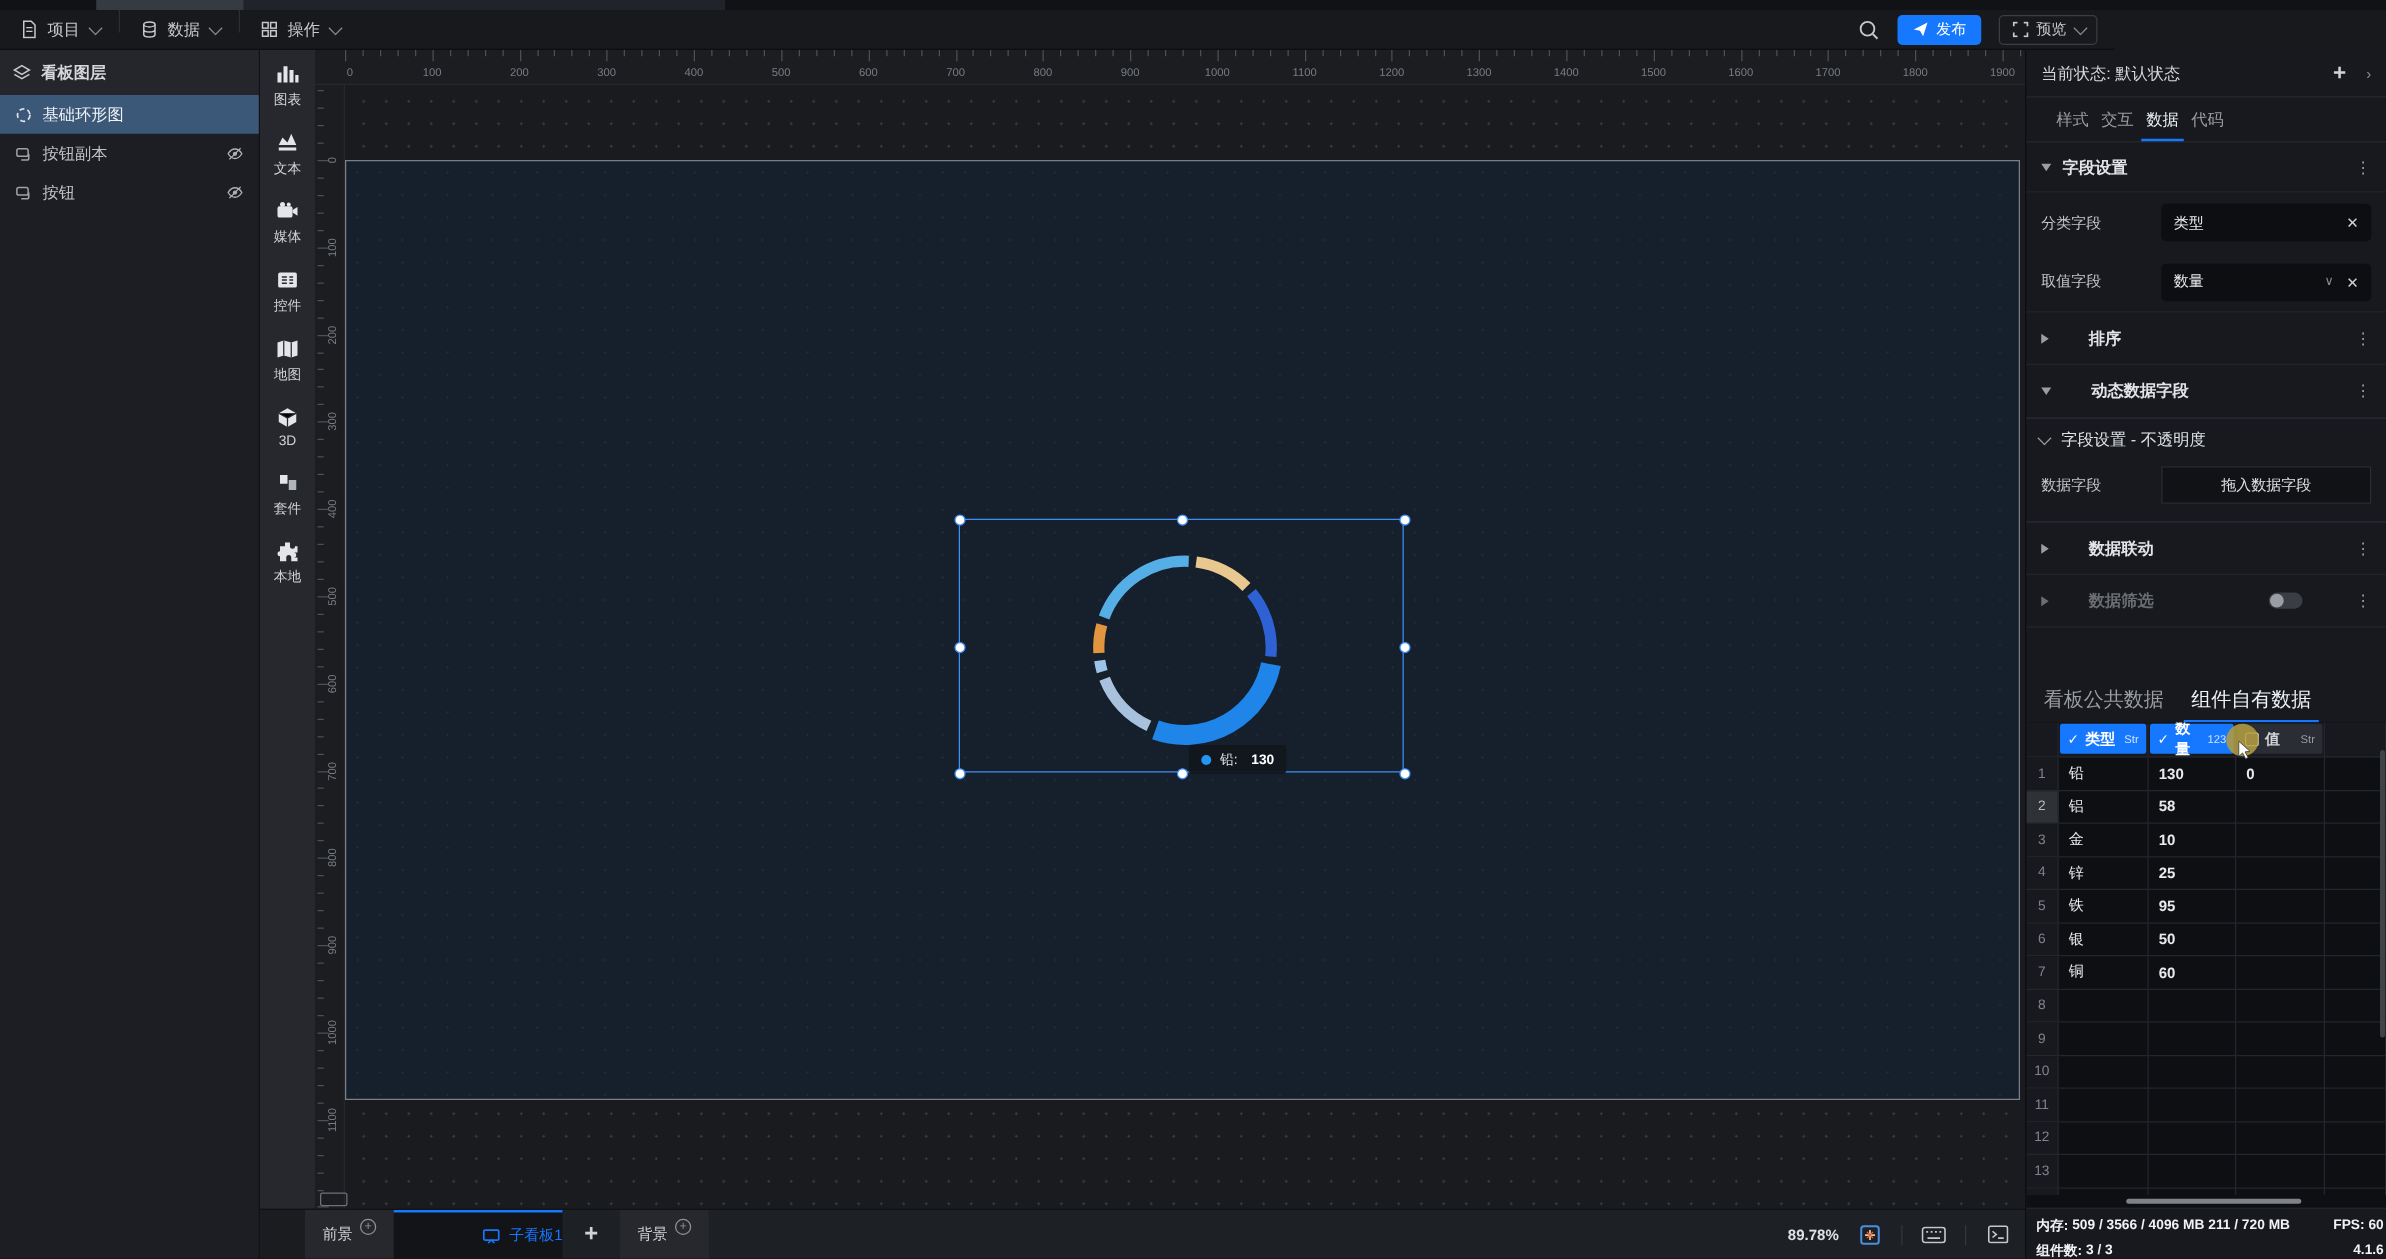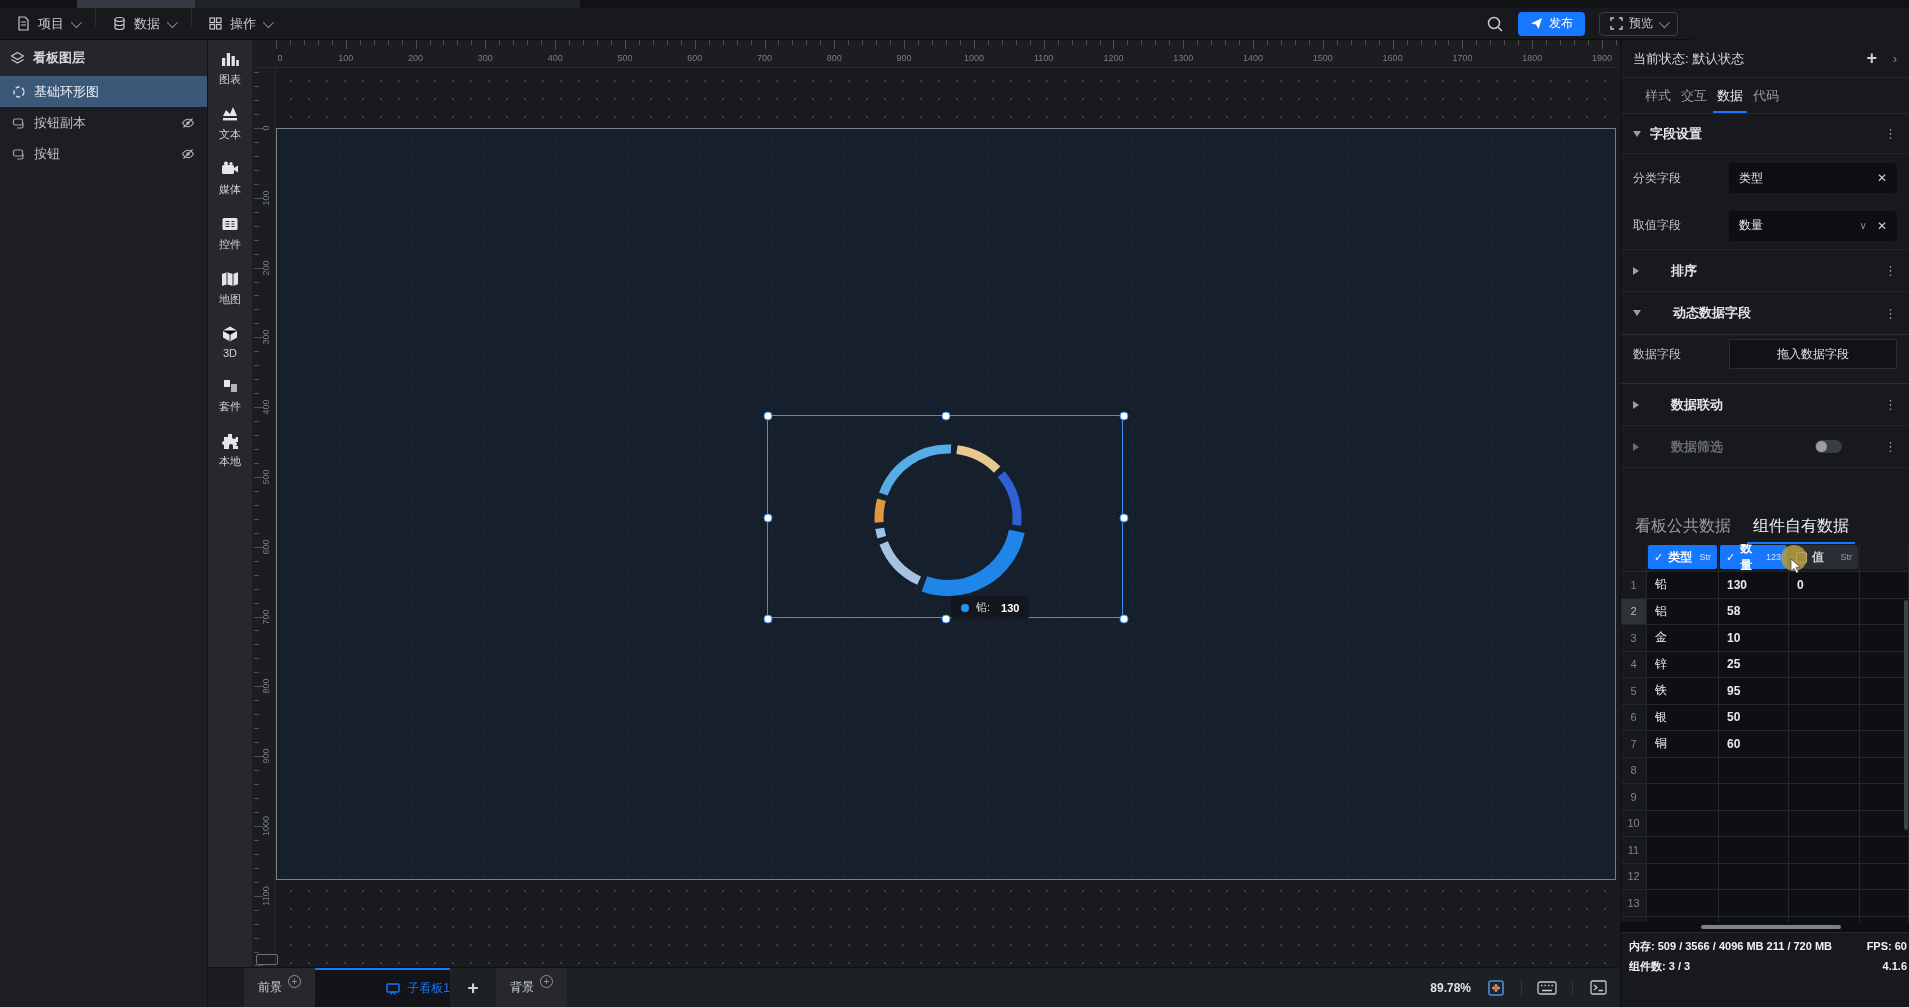--- a/index.html
+++ b/index.html
@@ -600,20 +600,24 @@
       <span class="tri-right"></span>
       <span>排序</span>
       <span class="kebab">⋮</span>
     </div>
     <div class="sec h42" style="border-bottom:none;">
       <span class="tri-down"></span>
       <span>动态数据字段</span>
       <span class="kebab">⋮</span>
     </div>
     <div class="subpanel">
+      <div class="subhead">
+        <span class="vchev"></span>
+        <span>字段设置 - 不透明度</span>
+      </div>
       <div class="field-row" style="height:38px;">
         <span class="field-label">数据字段</span>
         <div class="drop-input">
           <span>拖入数据字段</span>
         </div>
       </div>
     </div>
     <div class="sec h42">
       <span class="tri-right"></span>
       <span>数据联动</span>

